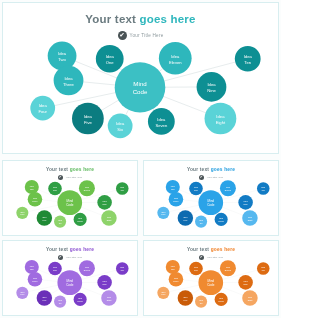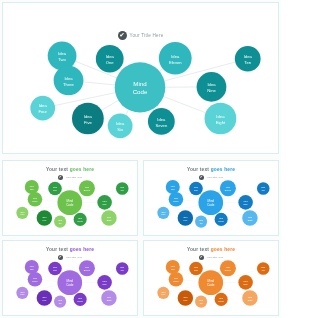--- a/index.html
+++ b/index.html
@@ -47,20 +47,23 @@
   .th .link{stroke-width:.28;}
   .nlabel{fill:#ffffff;text-anchor:middle;font-family:"Liberation Sans",sans-serif;}
 </style>
 </head>
 <body>
 
 <div class="page">
 
   <div class="panel hero">
     <div class="panel-inner">
+      <div class="title">
+        <span>Your text </span><span class="accent" style="color: rgb(47, 183, 189);">goes here</span>
+      </div>
       <div class="subrow">
         <span class="check">✔</span>
         <span class="subtext">Your Title Here</span>
       </div>
       <svg class="graph" viewBox="0 0 277 152" preserveAspectRatio="none">
           <line x1="138" y1="85.5" x2="59.5" y2="53.5" class="link"></line>
           <line x1="138" y1="85.5" x2="107.5" y2="56.5" class="link"></line>
           <line x1="138" y1="85.5" x2="173.5" y2="56" class="link"></line>
           <line x1="138" y1="85.5" x2="246.5" y2="56.5" class="link"></line>
           <line x1="138" y1="85.5" x2="66" y2="78.5" class="link"></line>

